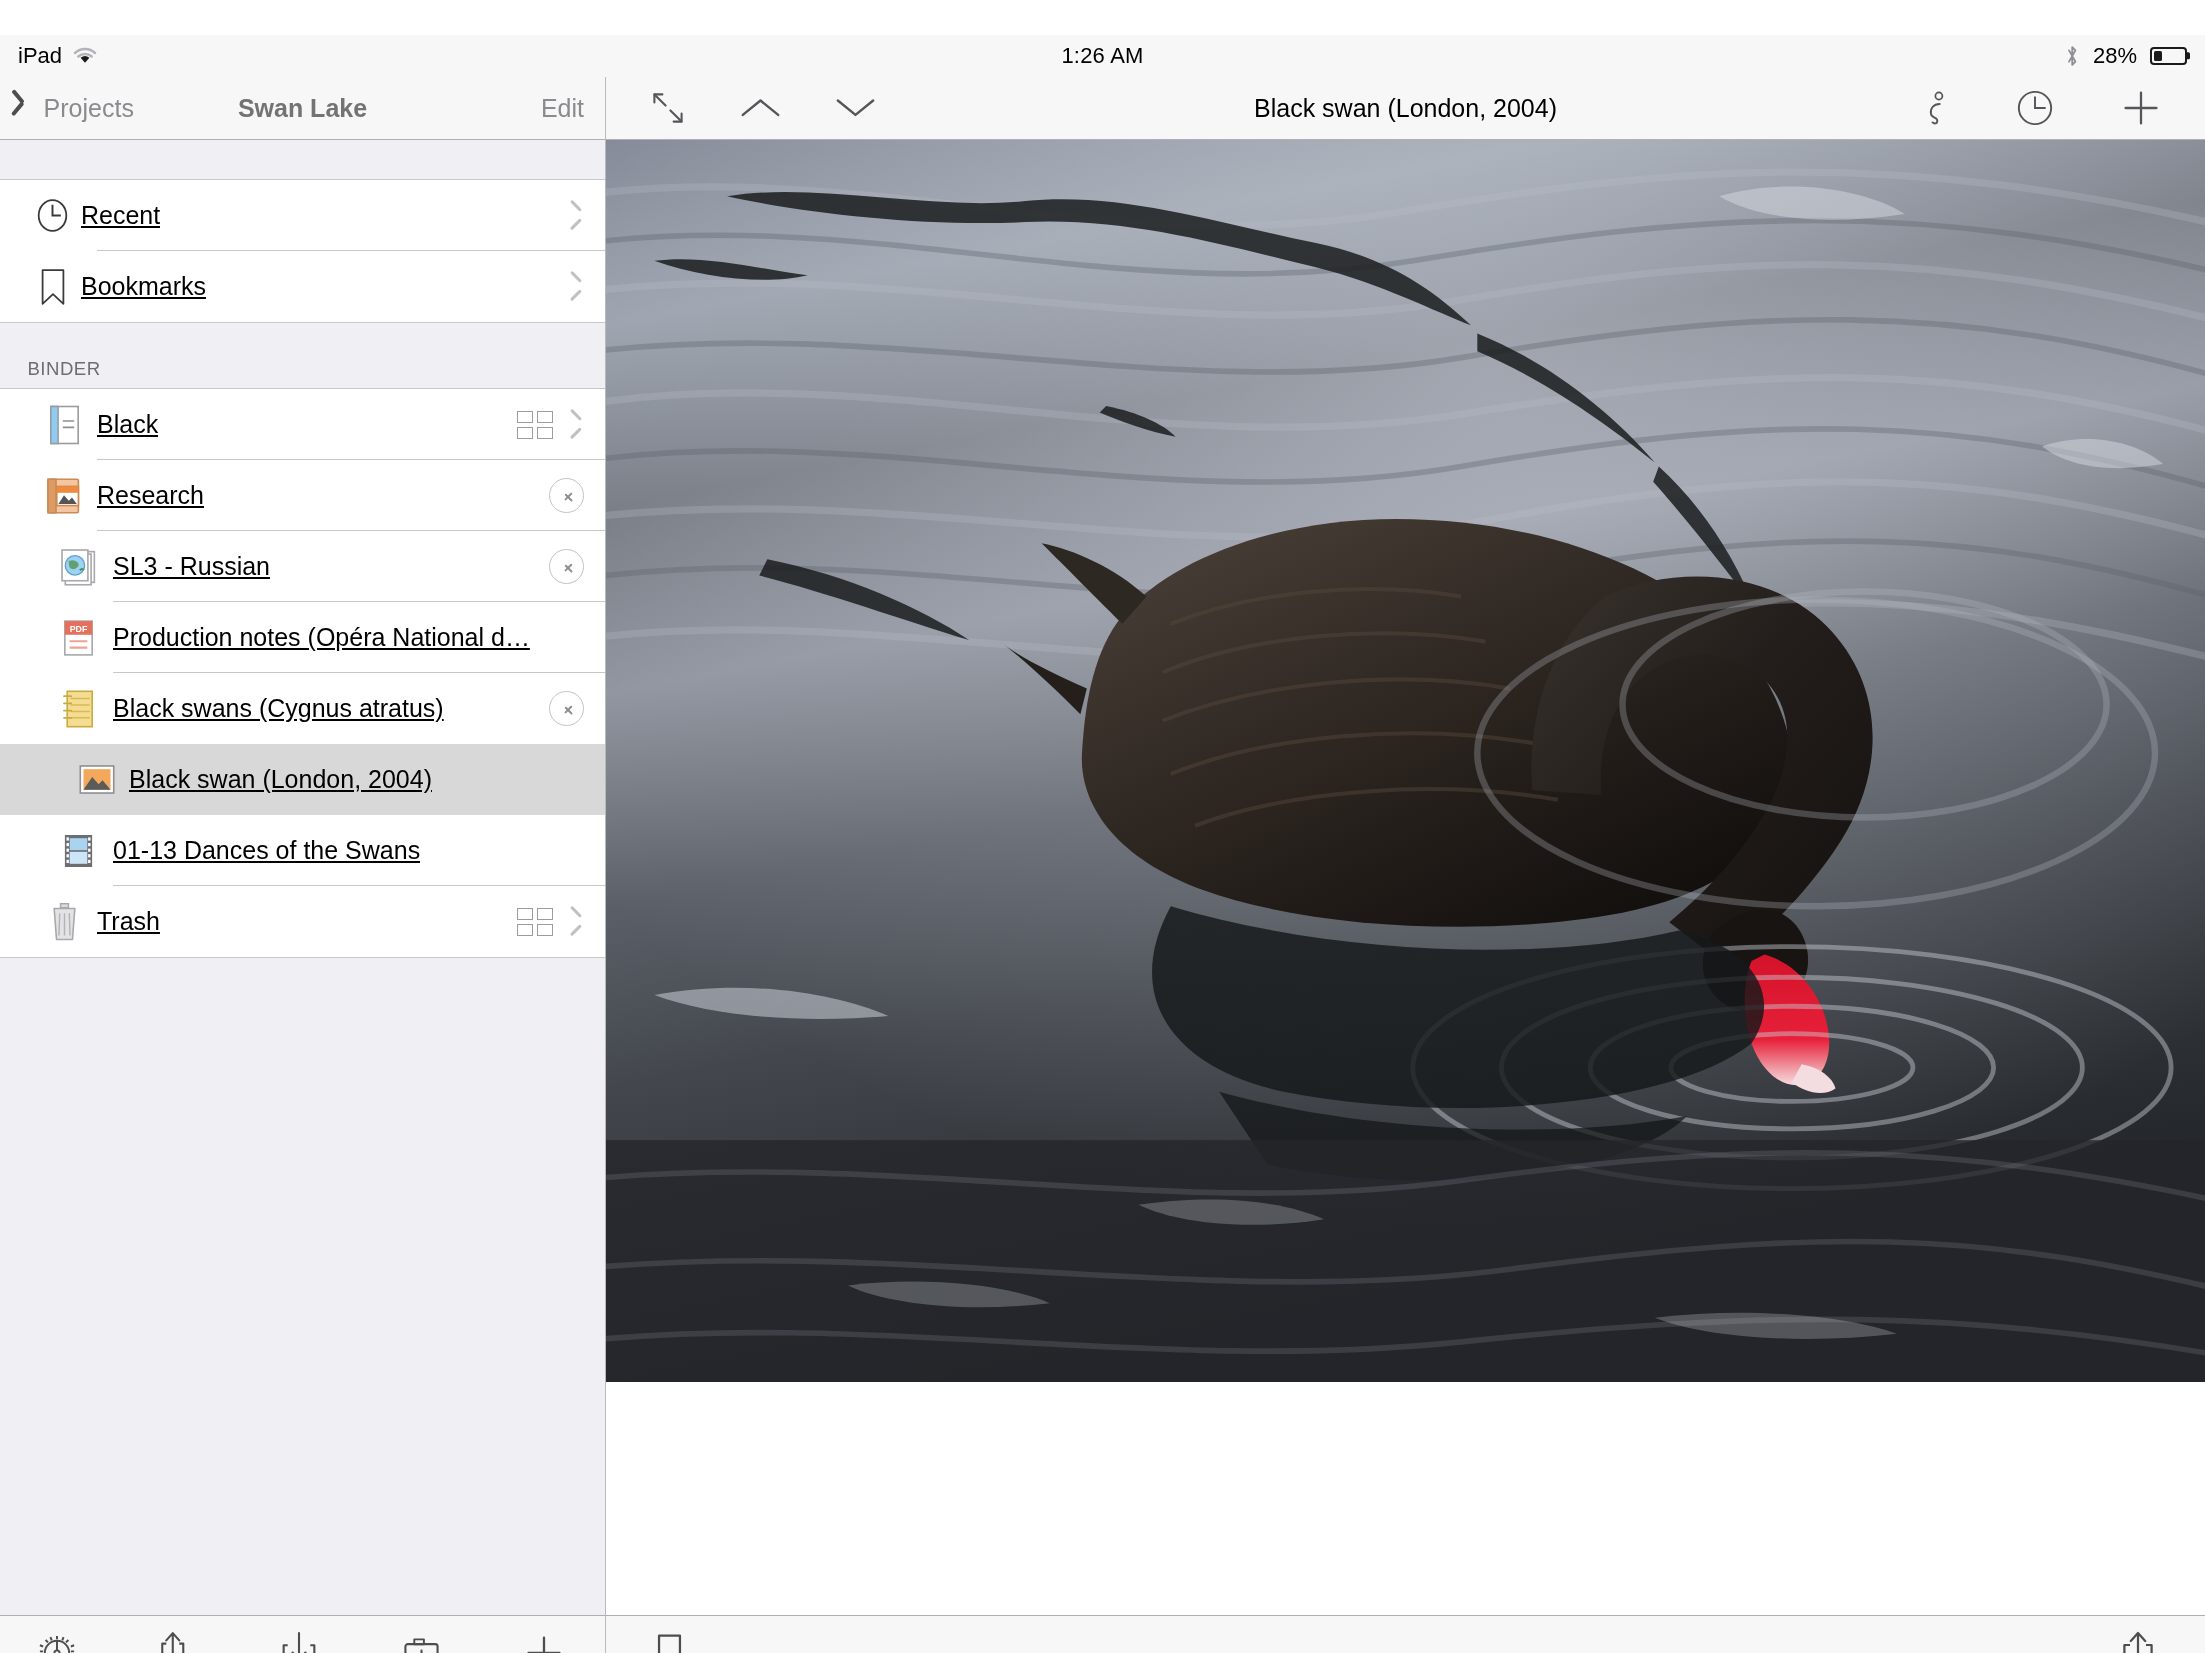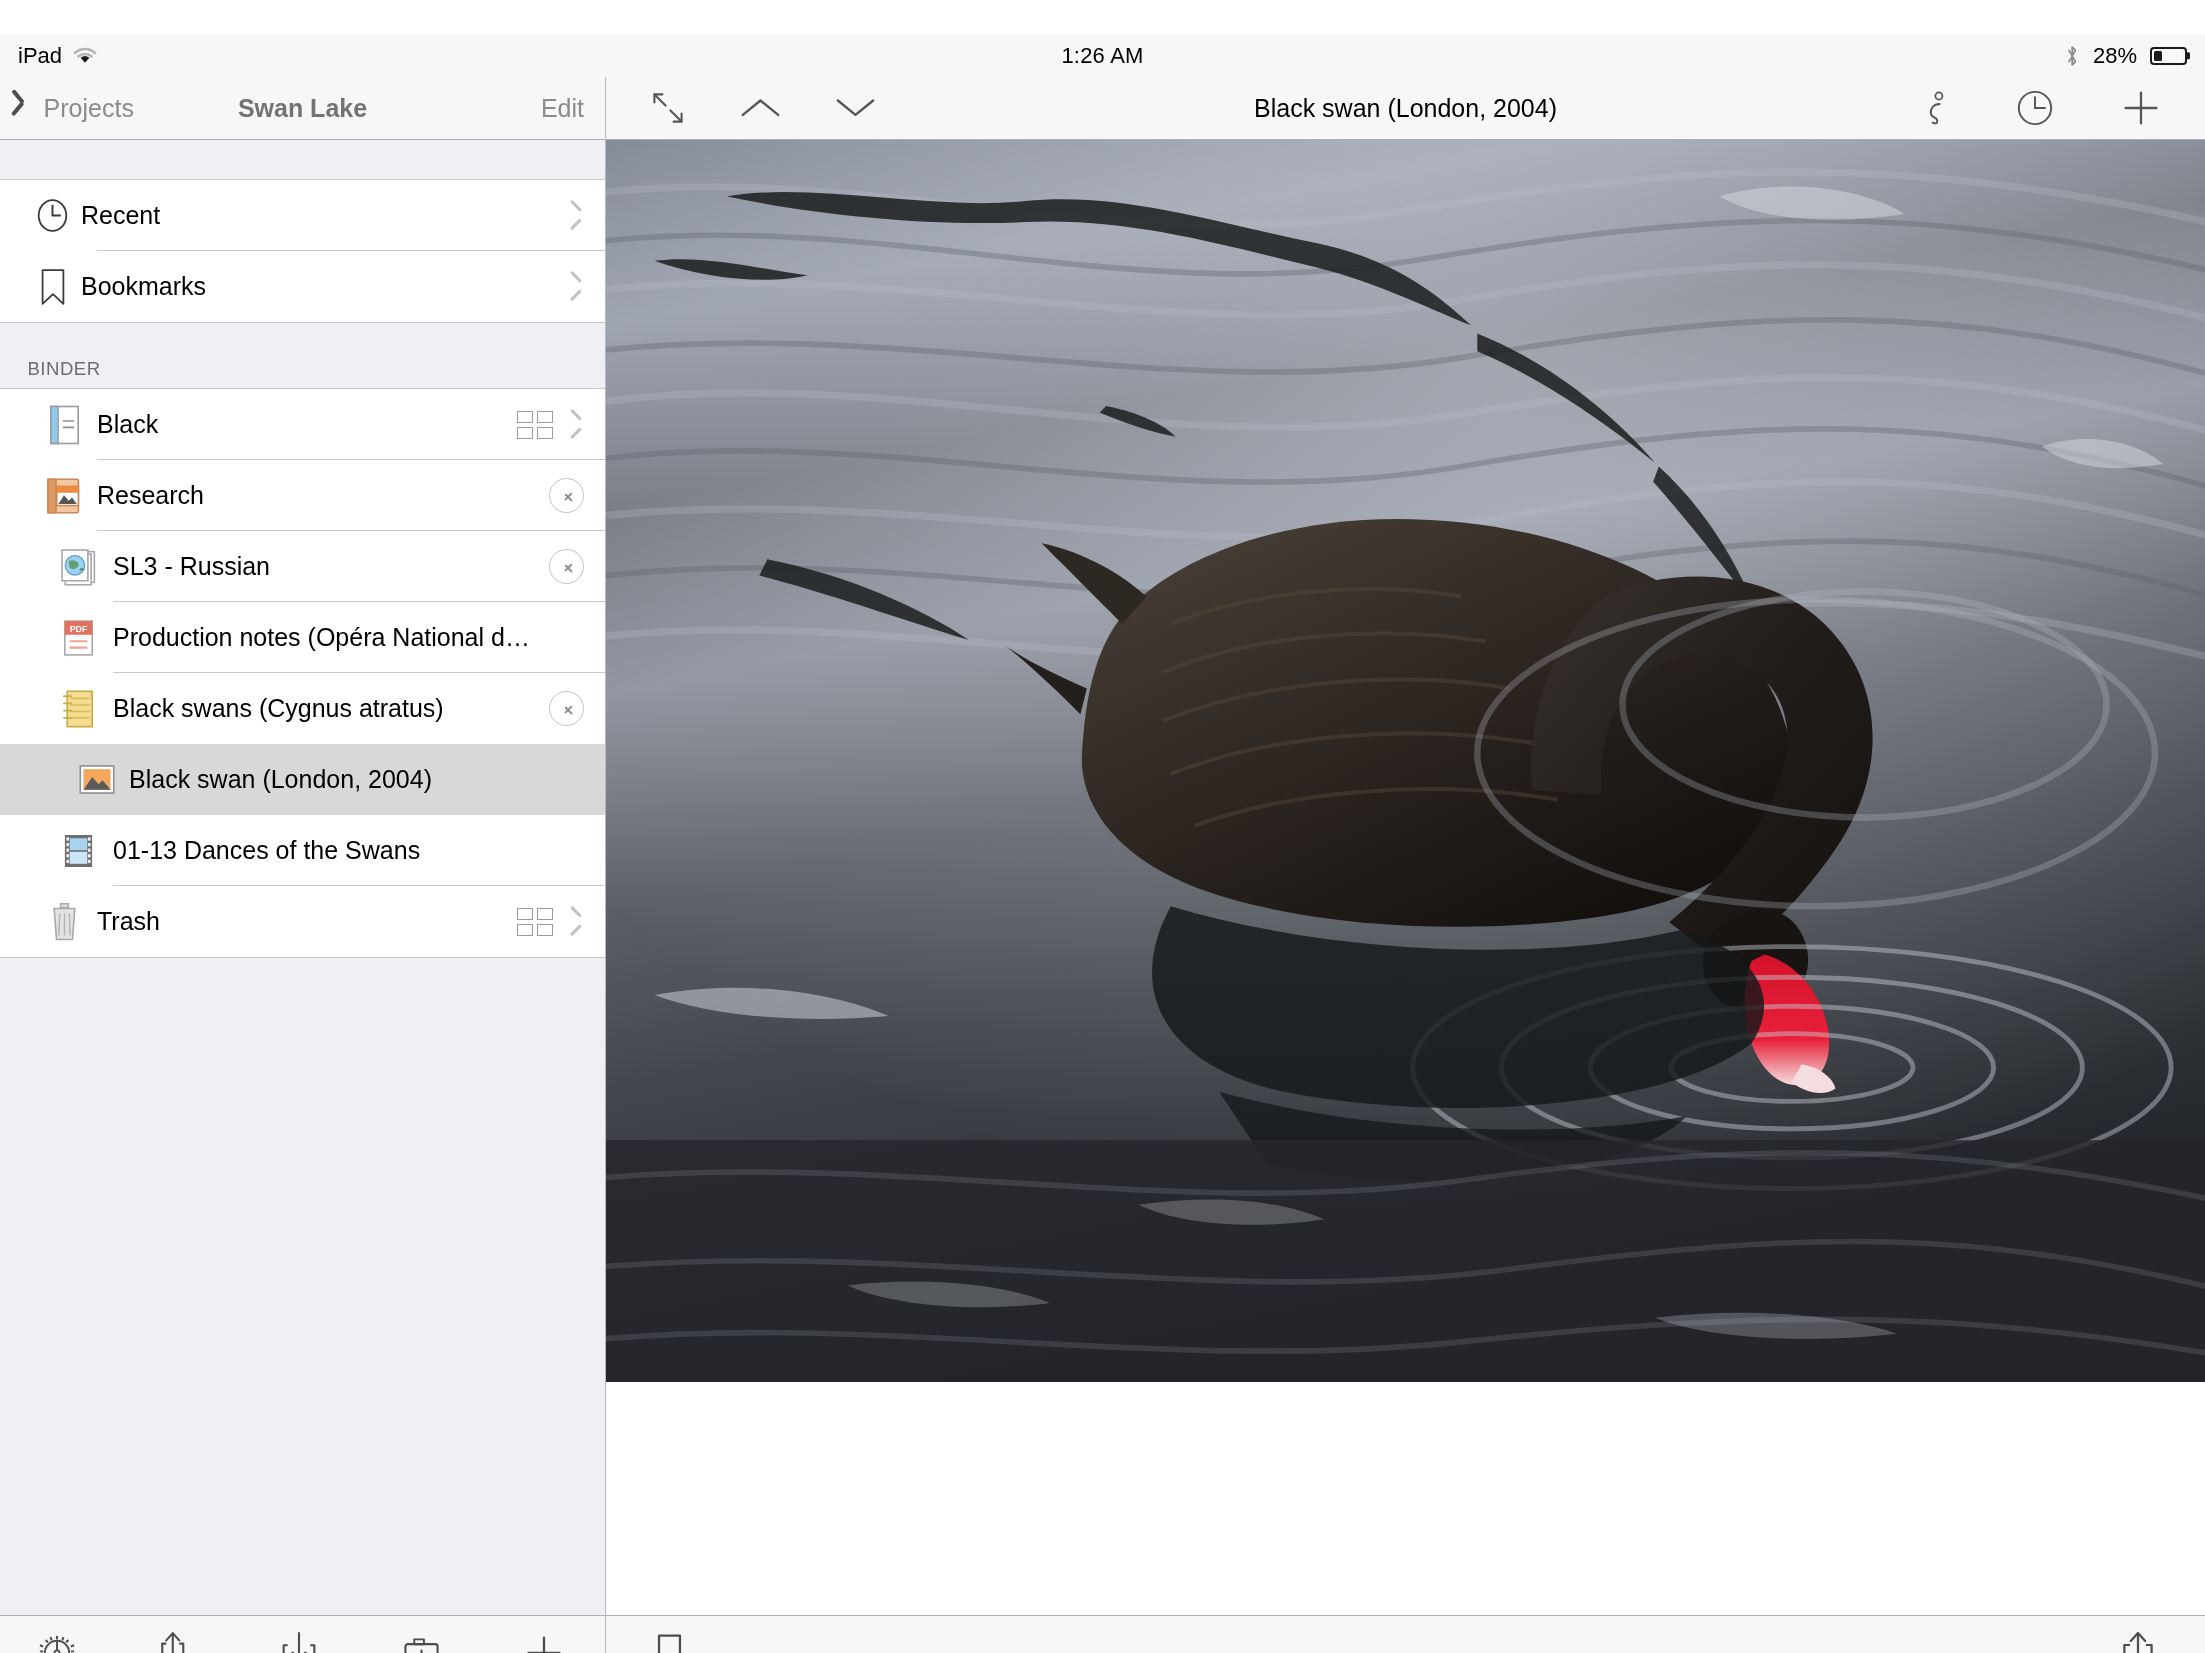--- a/index.html
+++ b/index.html
@@ -71,21 +71,21 @@
     font-size: 25px; font-weight: bold; color: #737373; pointer-events: none;
   }
   .edit-btn { margin-left: auto; font-size: 25px; color: #8a8a8f; cursor: pointer; }
 
   .sb-scroll { flex: 1 1 auto; overflow: hidden; background: #efeff4; }
   .sec-gap { height: 39px; background: #efeff4; }
   .sec-header {
     height: 65px; display: flex; align-items: flex-end; padding: 0 0 8px 27.4px;
     font-size: 18.6px; color: #6d6d72; letter-spacing: 0.5px; background: #efeff4;
   }
-  .group { background: #3b82f6; border-top: 0.8px solid #c8c7cc; border-bottom: 0.8px solid #c8c7cc; }
+  .group { background: #3b82f6; border-top: 0.8px solid #c8c7cc; border-bottom: 0.8px solid #c8c7cc; text-decoration: underline; }
   .row {
     height: 71px; display: flex; align-items: center; position: relative;
     background: #ffffff; cursor: pointer;
   }
   .row.selected { background: #d8d8d8; }
   .row .sep {
     position: absolute; bottom: 0; right: 0; height: 0.8px; background: #c8c7cc;
   }
   .row .ico { flex: 0 0 auto; display: flex; align-items: center; justify-content: center; }
   .row .lbl { font-size: 25px; color: #000; white-space: nowrap; overflow: hidden; text-overflow: ellipsis; }

